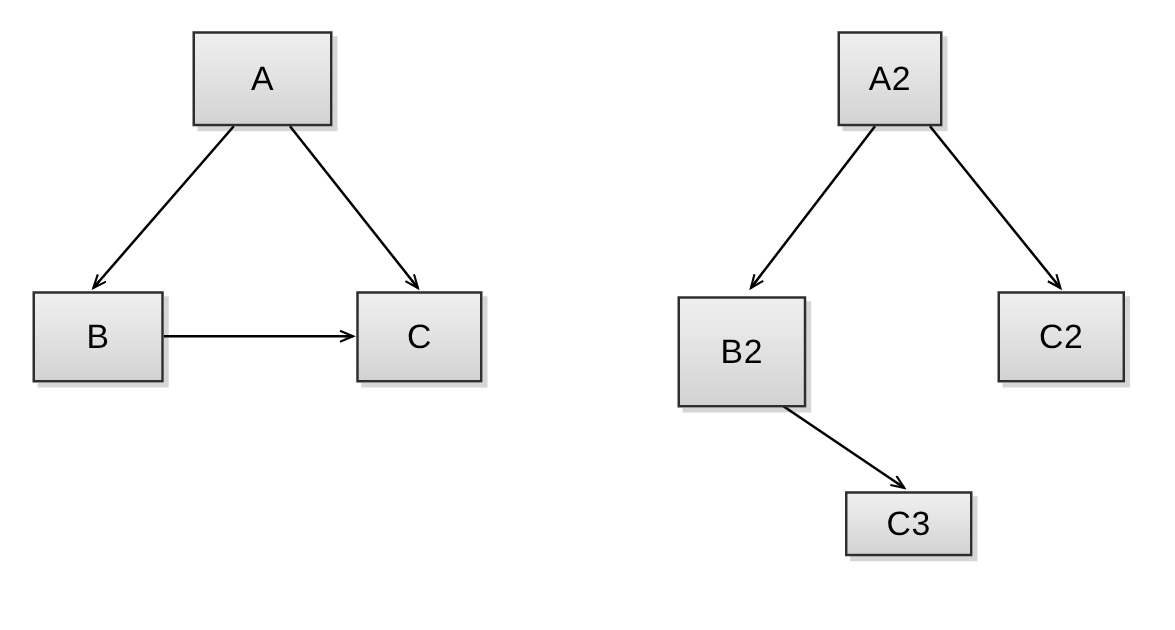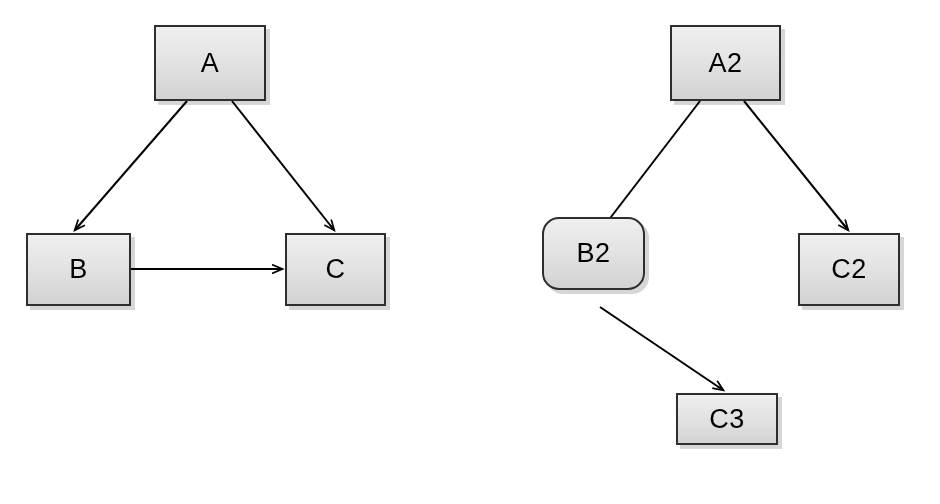--- a/index.html
+++ b/index.html
@@ -74,24 +74,24 @@
   <div id="nodes-layer">
       <div class="node" style="left: 154px; top: 25px; width: 112px; height: 76px;">
         <span class="node-label">A</span>
       </div>
       <div class="node" style="left: 26px; top: 233px; width: 105px; height: 73px;">
         <span class="node-label">B</span>
       </div>
       <div class="node" style="left: 285px; top: 233px; width: 101px; height: 73px;">
         <span class="node-label">C</span>
       </div>
-      <div class="node" style="left: 670px; top: 25px; width: 111px; height: 76px;">
+      <div class="node" style="left: 670px; top: 25px; width: 84px; height: 76px;">
         <span class="node-label">A2</span>
       </div>
-      <div class="node" style="left: 542px; top: 217px; width: 103px; height: 73px; border-radius: 17px;">
+      <div class="node" style="left: 542px; top: 237px; width: 103px; height: 89px;">
         <span class="node-label">B2</span>
       </div>
       <div class="node" style="left: 798px; top: 233px; width: 102px; height: 73px; align-items: center;">
         <span class="node-label">C2</span>
       </div>
       <div class="node" style="left: 676px; top: 393px; width: 102px; height: 52px;">
         <span class="node-label">C3</span>
       </div>
     </div>
 

